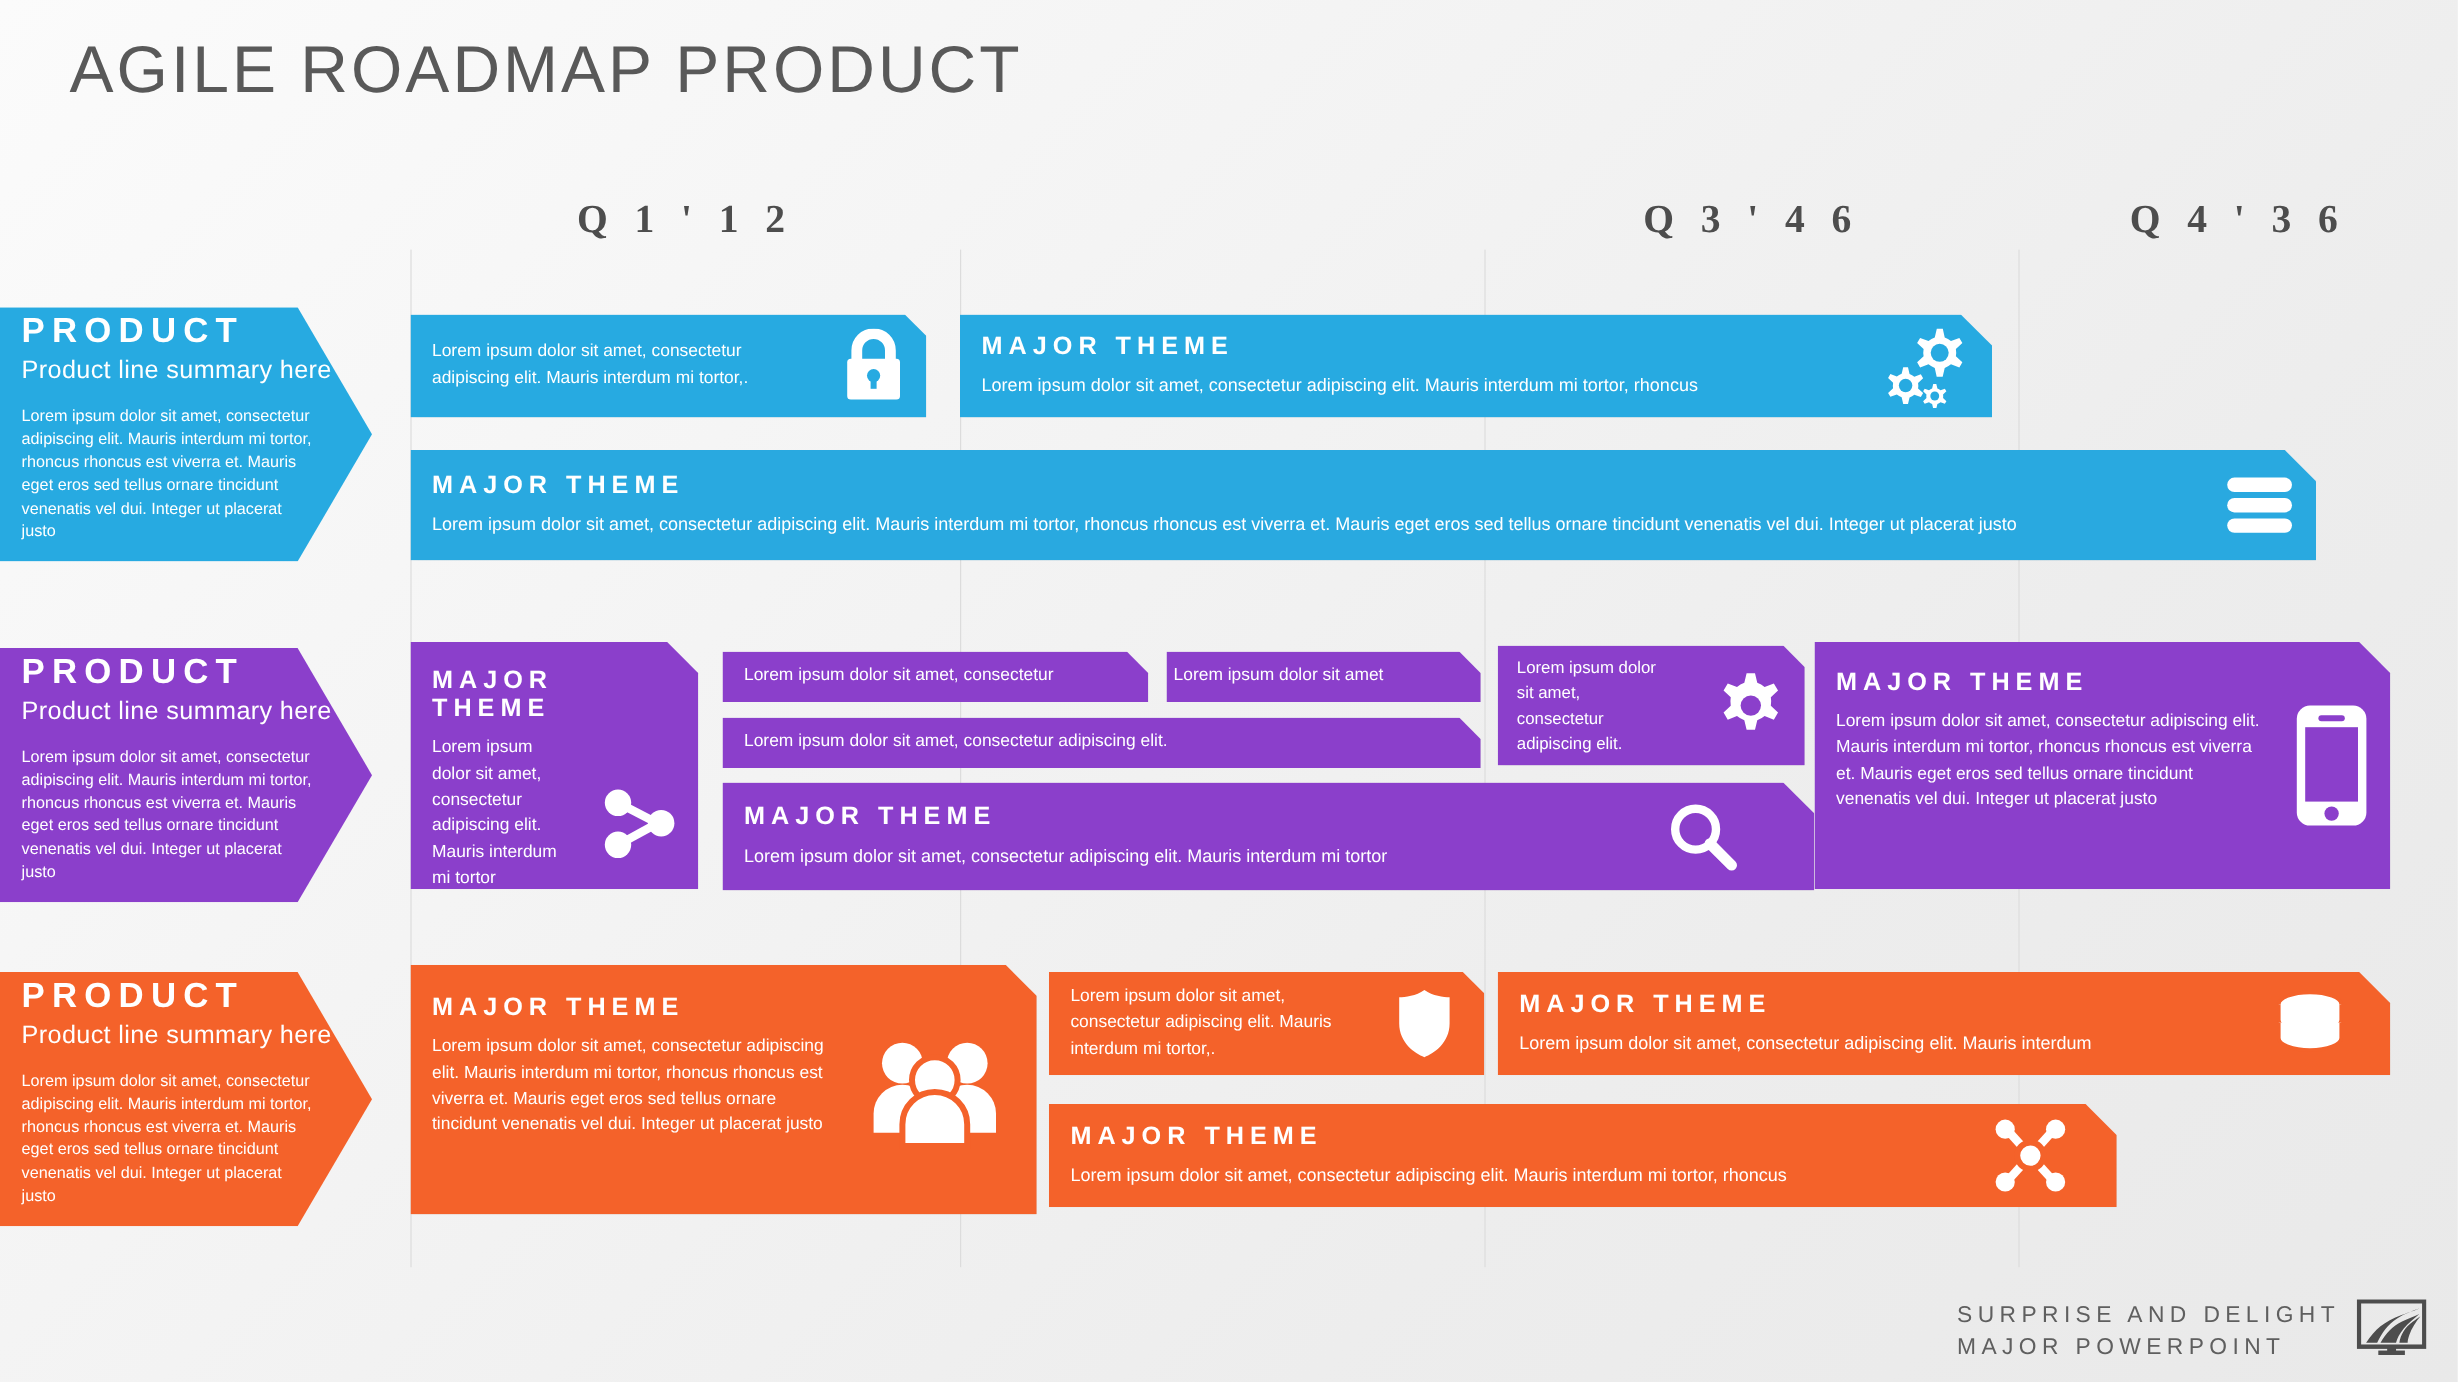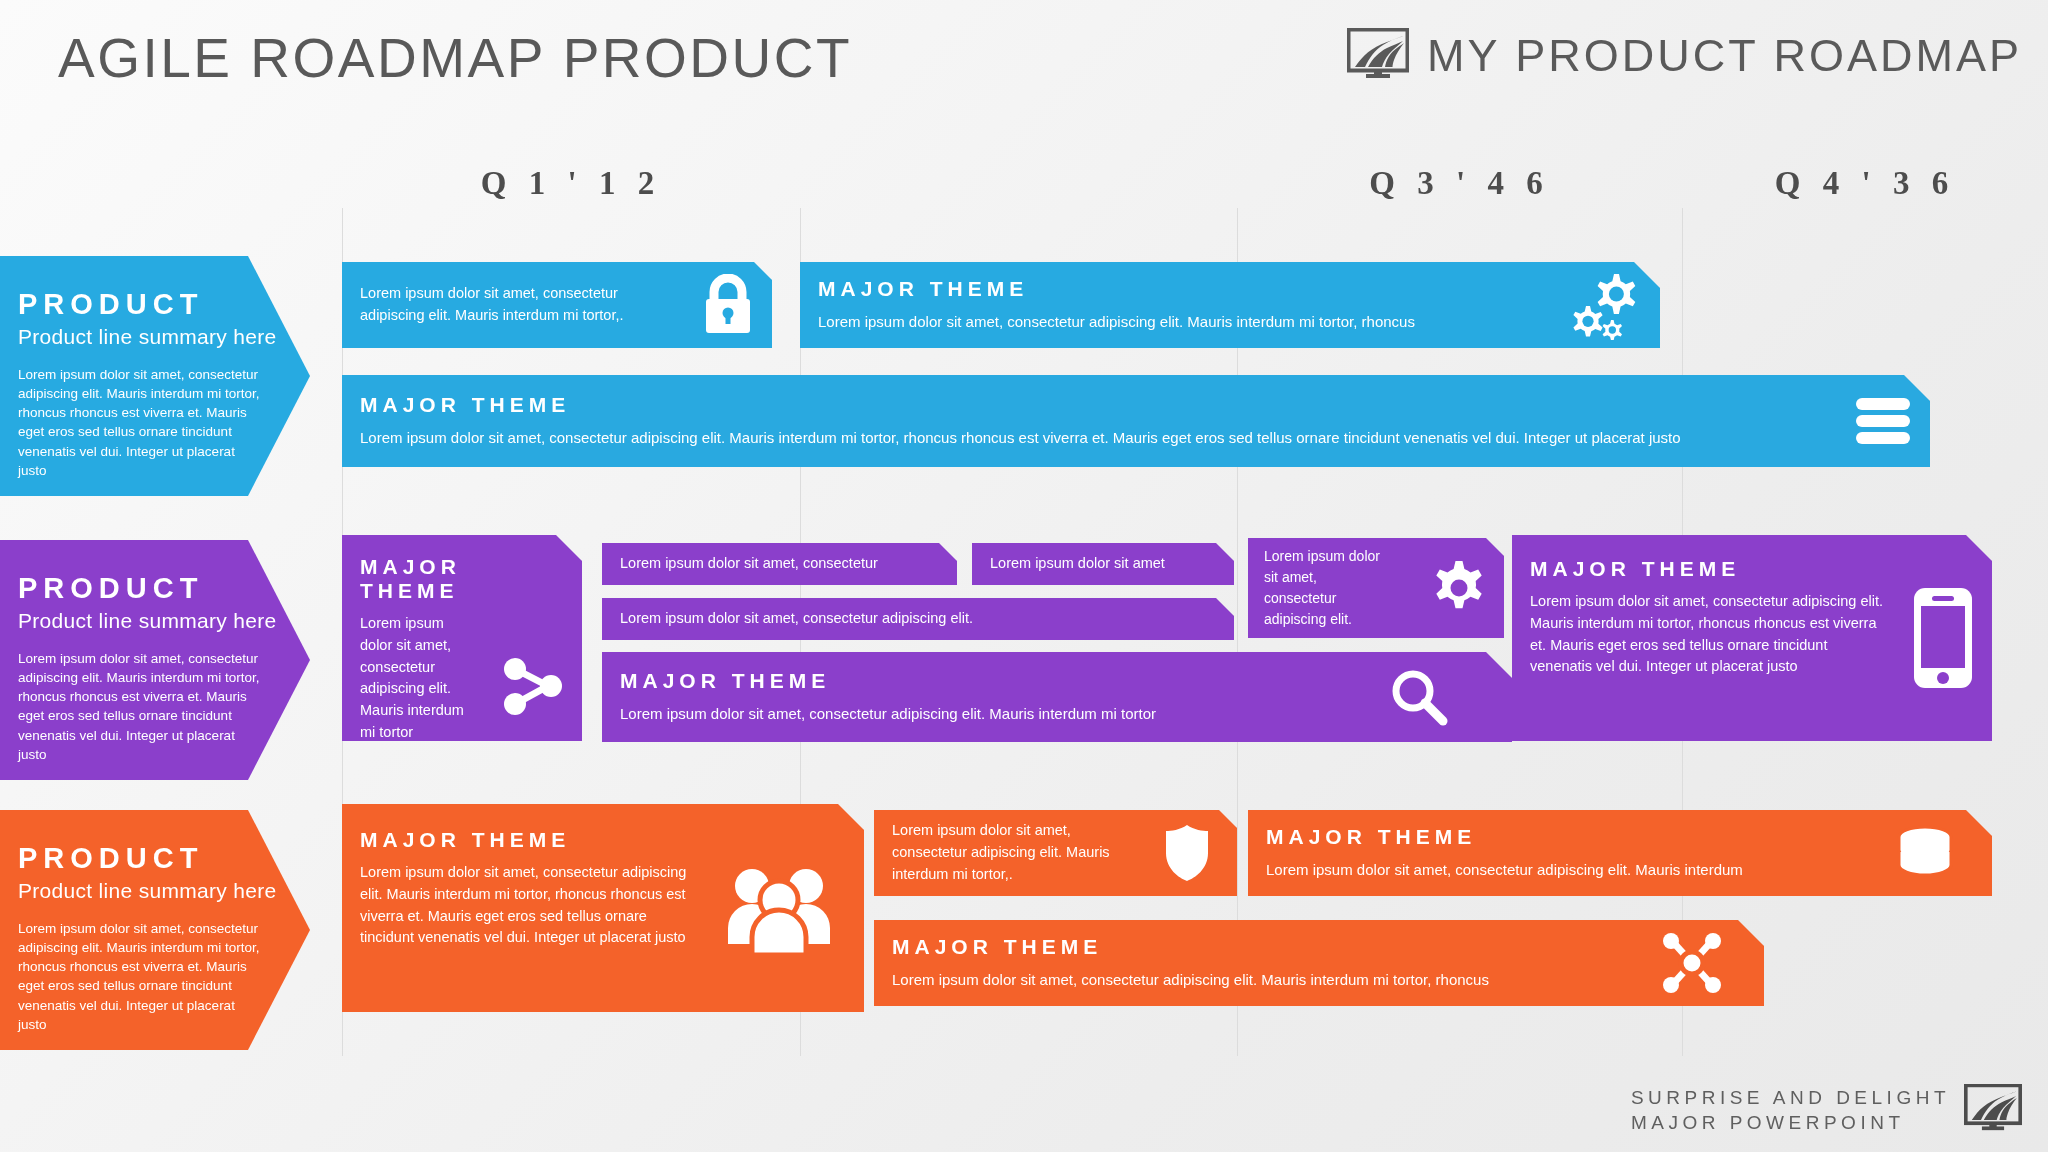--- a/index.html
+++ b/index.html
@@ -46,21 +46,21 @@
     font-size: 33px; letter-spacing: 7px;
     color: #4d4d4d; text-align: center;
     white-space: nowrap;
   }
 
   
   .lane-label {
     position: absolute; left: 0;
     width: 310px;
     color: #fff;
-    padding: 32px 0 16px 18px;
+    padding: 4px 0 16px 18px;
     clip-path: polygon(0 0, 80% 0, 100% 50%, 80% 100%, 0 100%);
   }
   .lane-label h2 {
     font-size: 29px; font-weight: bold; letter-spacing: 6px; margin-bottom: 4px;
   }
   .lane-label .sub {
     font-size: 21px; font-weight: 400; letter-spacing: .3px; margin-bottom: 16px;
   }
   .lane-label .body {
     font-size: 13.5px; line-height: 1.42; width: 245px; font-weight: 400;
@@ -100,33 +100,20 @@
     font-size: 19px; letter-spacing: 4.5px; line-height: 1.32;
   }
 </style>
 </head>
 <body>
 
 <div id="slide">
 
   <div class="title">AGILE ROADMAP PRODUCT</div>
 
-  <div class="brand">
-    <span class="logo">
-      <svg width="62" height="52" viewBox="0 0 62 52">
-        <rect x="1.5" y="1.5" width="59" height="41" fill="none" stroke="#5a5a5a" stroke-width="4"></rect>
-        <rect x="27" y="42" width="8" height="5" fill="#5a5a5a"></rect>
-        <rect x="19" y="46" width="24" height="4" fill="#5a5a5a"></rect>
-        <path d="M8 39 C16 27 24 20 40 14 C48 11 54 9 56 8 C50 10 42 13 36 17 C28 22 22 30 18 39 Z" fill="#5a5a5a"></path>
-        <path d="M21 39 C26 30 32 24 40 20 C46 17 52 15 56 13 C52 17 46 21 42 26 C38 31 36 35 35 39 Z" fill="#5a5a5a"></path>
-        <path d="M38 39 C39 32 43 25 50 20 C54 17 56 16 57 15 C53 20 49 26 47 32 C46 35 45.5 37 45.5 39 Z" fill="#5a5a5a"></path>
-      </svg>
-    </span>
-    <span class="brand-text">MY PRODUCT  ROADMAP</span>
-  </div>
 
   <div class="qline" style="left:342px"></div>
   <div class="qline" style="left:800px"></div>
   <div class="qline" style="left:1237px"></div>
   <div class="qline" style="left:1682px"></div>
 
   <div class="qlabel" style="left:342px;  width:458px">Q 1 ' 1 2</div>
   <div class="qlabel" style="left:1237px; width:445px">Q 3 ' 4 6</div>
   <div class="qlabel" style="left:1682px; width:366px">Q 4 ' 3 6</div>
 
@@ -205,21 +192,21 @@
     </div>
   </div>
 
   <div class="card notch-sm" style="left:602px; top:543px; width:355px; height:42px; background:#8B3FCB">
     <div class="inner" style="padding:0 18px">
       <p class="sm">Lorem ipsum dolor sit amet, consectetur</p>
     </div>
   </div>
 
   <div class="card notch-sm" style="left:972px; top:543px; width:262px; height:42px; background:#8B3FCB">
-    <div class="inner" style="padding:0 18px">
+    <div class="inner" style="padding:0 6px">
       <p class="sm">Lorem ipsum dolor sit amet</p>
     </div>
   </div>
 
   <div class="card notch-sm" style="left:602px; top:598px; width:632px; height:42px; background:#8B3FCB">
     <div class="inner" style="padding:0 18px">
       <p class="sm">Lorem ipsum dolor sit amet, consectetur adipiscing elit.</p>
     </div>
   </div>
 

